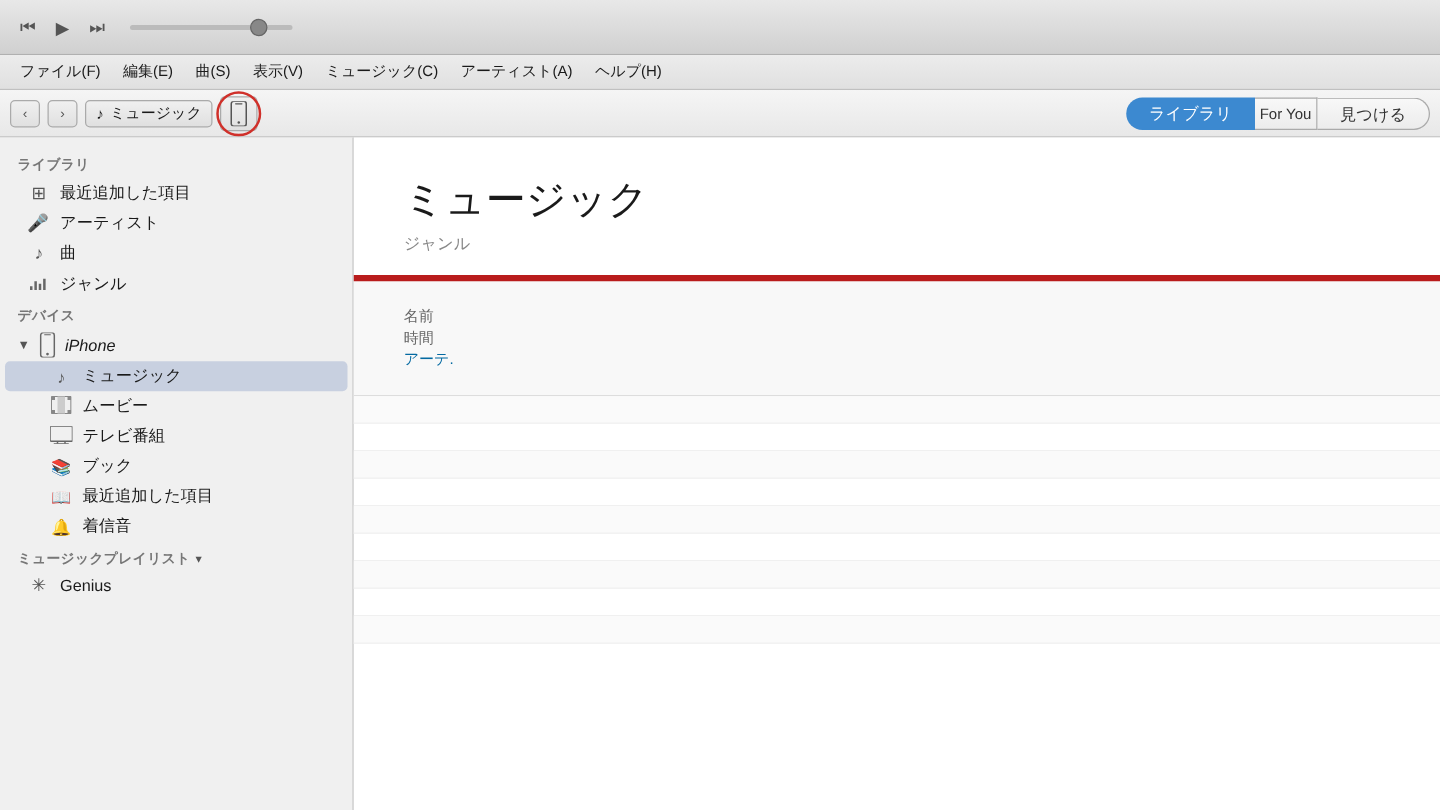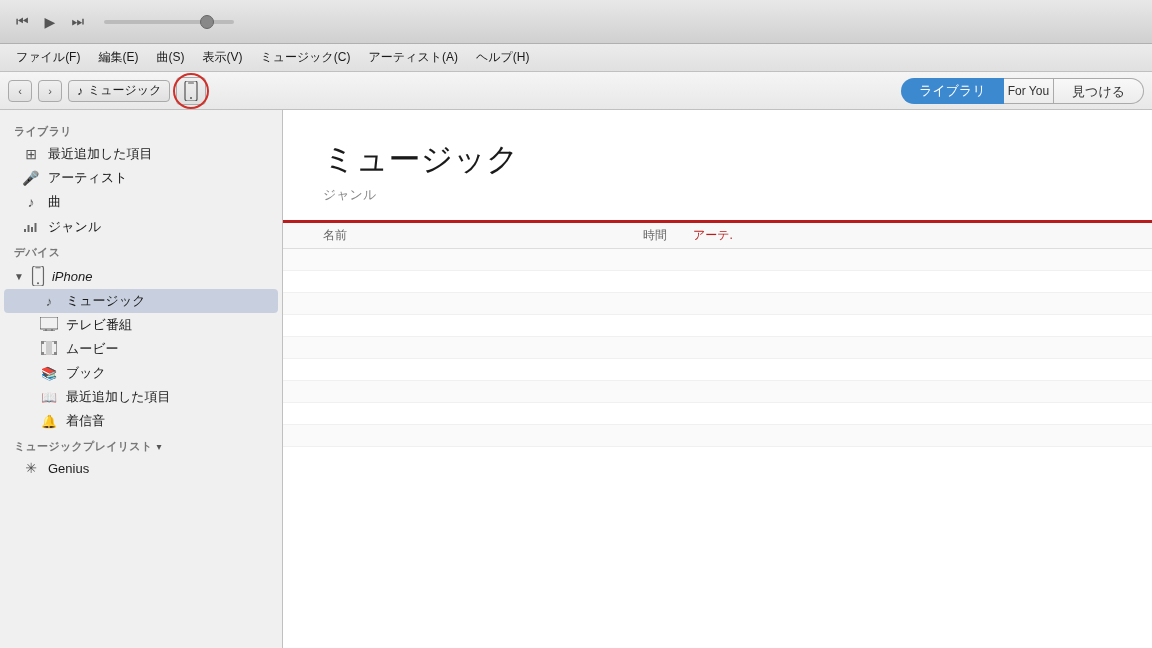--- a/index.html
+++ b/index.html
@@ -296,38 +296,39 @@
       color: #1a1a1a;
       margin-bottom: 4px;
     }
     .content-subtitle {
       font-size: 13px;
       color: #888;
     }
 
     .table-header {
       display: flex;
-      border-top: 3px solid #b91c1c;
+      border-top: 5px solid #b91c1c;
       border-bottom: 1px solid #ddd;
-      padding: 4px 40px;
+      padding: 20px 40px;
       background: #f8f8f8;
+      flex-direction: column;
     }
     .table-col-name {
       width: 320px;
       font-size: 12px;
       color: #666;
     }
     .table-col-time {
       width: 50px;
       font-size: 12px;
       color: #666;
     }
     .table-col-artist {
       font-size: 12px;
-      color: #b91c1c;
+      color: #0369a1;
     }
 
     .table-rows {
       flex: 1;
     }
     .table-row {
       height: 22px;
       border-bottom: 1px solid #f0f0f0;
       display: flex;
       align-items: center;
@@ -427,46 +428,46 @@
         <rect x="2" y="0" width="12" height="22" rx="2.5" ry="2.5" fill="none" stroke="#666" stroke-width="1.3"></rect>
         <circle cx="8" cy="19" r="1.2" fill="#666"></circle>
         <rect x="5" y="1.5" width="6" height="1" rx="0.5" fill="#666"></rect>
       </svg>
       <span style="font-size:13px;font-style:italic;">iPhone</span>
     </div>
 
     <div class="device-sub-item active">
       <span class="icon">♪</span>
       <span class="label">ミュージック</span>
-    </div>
-    <div class="device-sub-item">
-      <span class="icon">
-        <svg width="18" height="14" viewBox="0 0 18 14">
-            <rect x="0" y="0" width="18" height="12" rx="1" fill="none" stroke="#666" stroke-width="1.2"></rect>
-            <line x1="6" y1="12" x2="6" y2="14" stroke="#666" stroke-width="1.2"></line>
-            <line x1="12" y1="12" x2="12" y2="14" stroke="#666" stroke-width="1.2"></line>
-            <line x1="3" y1="14" x2="15" y2="14" stroke="#666" stroke-width="1.2"></line>
-          </svg>
-      </span>
-      <span class="label">テレビ番組</span>
     </div>
     <div class="device-sub-item">
       <span class="icon">
         <svg width="16" height="14" viewBox="0 0 16 14">
             <rect x="0" y="0" width="16" height="14" rx="1" fill="none" stroke="#666" stroke-width="1.2"></rect>
             <rect x="0" y="0" width="3" height="3" fill="#888"></rect>
             <rect x="13" y="0" width="3" height="3" fill="#888"></rect>
             <rect x="0" y="11" width="3" height="3" fill="#888"></rect>
             <rect x="13" y="11" width="3" height="3" fill="#888"></rect>
             <rect x="5" y="0" width="6" height="14" fill="#ccc"></rect>
           </svg>
       </span>
       <span class="label">ムービー</span>
     </div>
     <div class="device-sub-item">
+      <span class="icon">
+        <svg width="18" height="14" viewBox="0 0 18 14">
+            <rect x="0" y="0" width="18" height="12" rx="1" fill="none" stroke="#666" stroke-width="1.2"></rect>
+            <line x1="6" y1="12" x2="6" y2="14" stroke="#666" stroke-width="1.2"></line>
+            <line x1="12" y1="12" x2="12" y2="14" stroke="#666" stroke-width="1.2"></line>
+            <line x1="3" y1="14" x2="15" y2="14" stroke="#666" stroke-width="1.2"></line>
+          </svg>
+      </span>
+      <span class="label">テレビ番組</span>
+    </div>
+    <div class="device-sub-item">
       <span class="icon">📚</span>
       <span class="label">ブック</span>
     </div>
     <div class="device-sub-item">
       <span class="icon">📖</span>
       <span class="label">最近追加した項目</span>
     </div>
     <div class="device-sub-item">
       <span class="icon">🔔</span>
       <span class="label">着信音</span>

